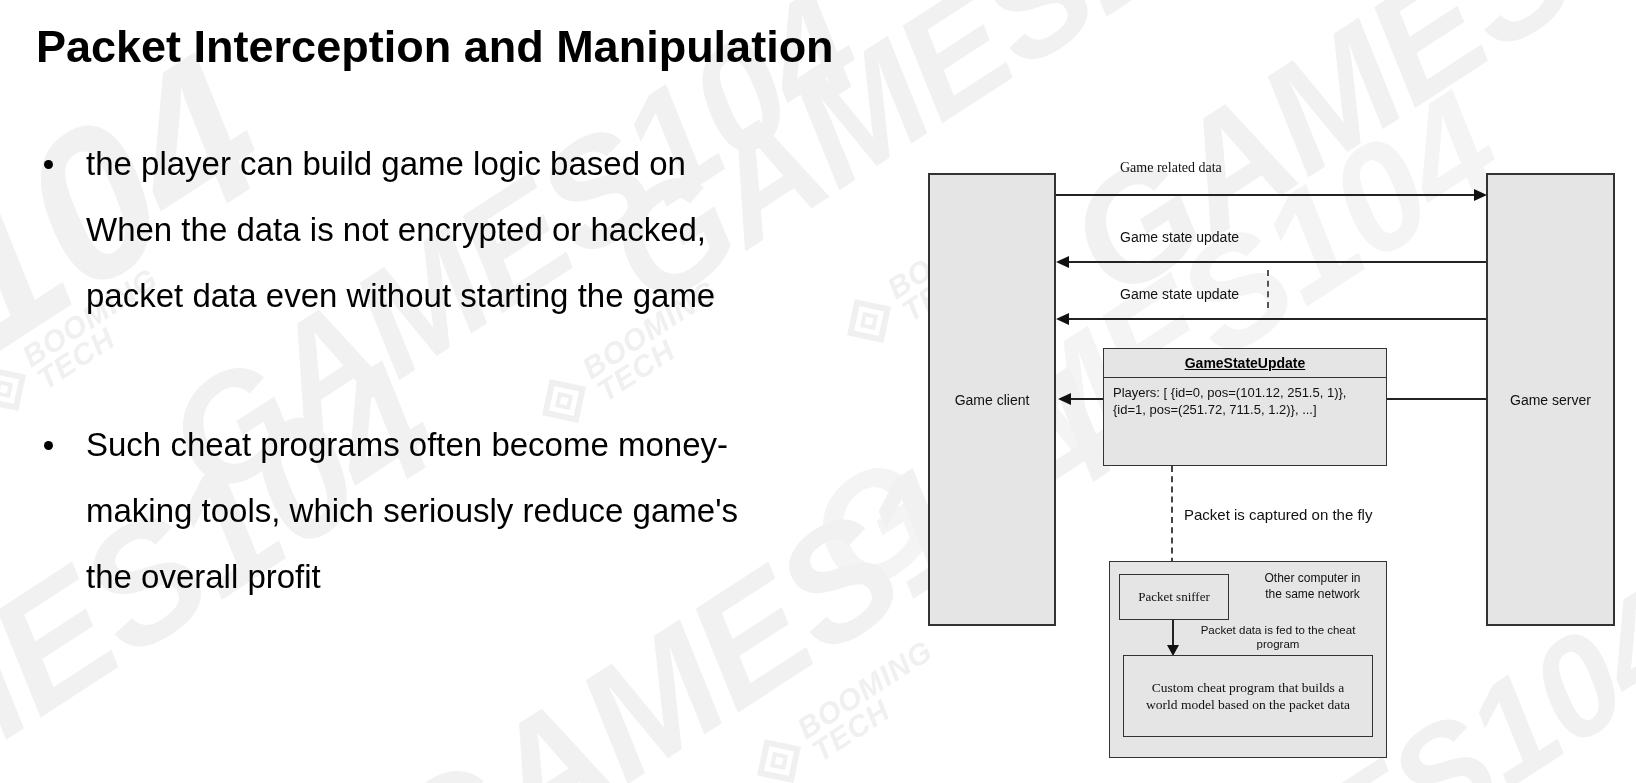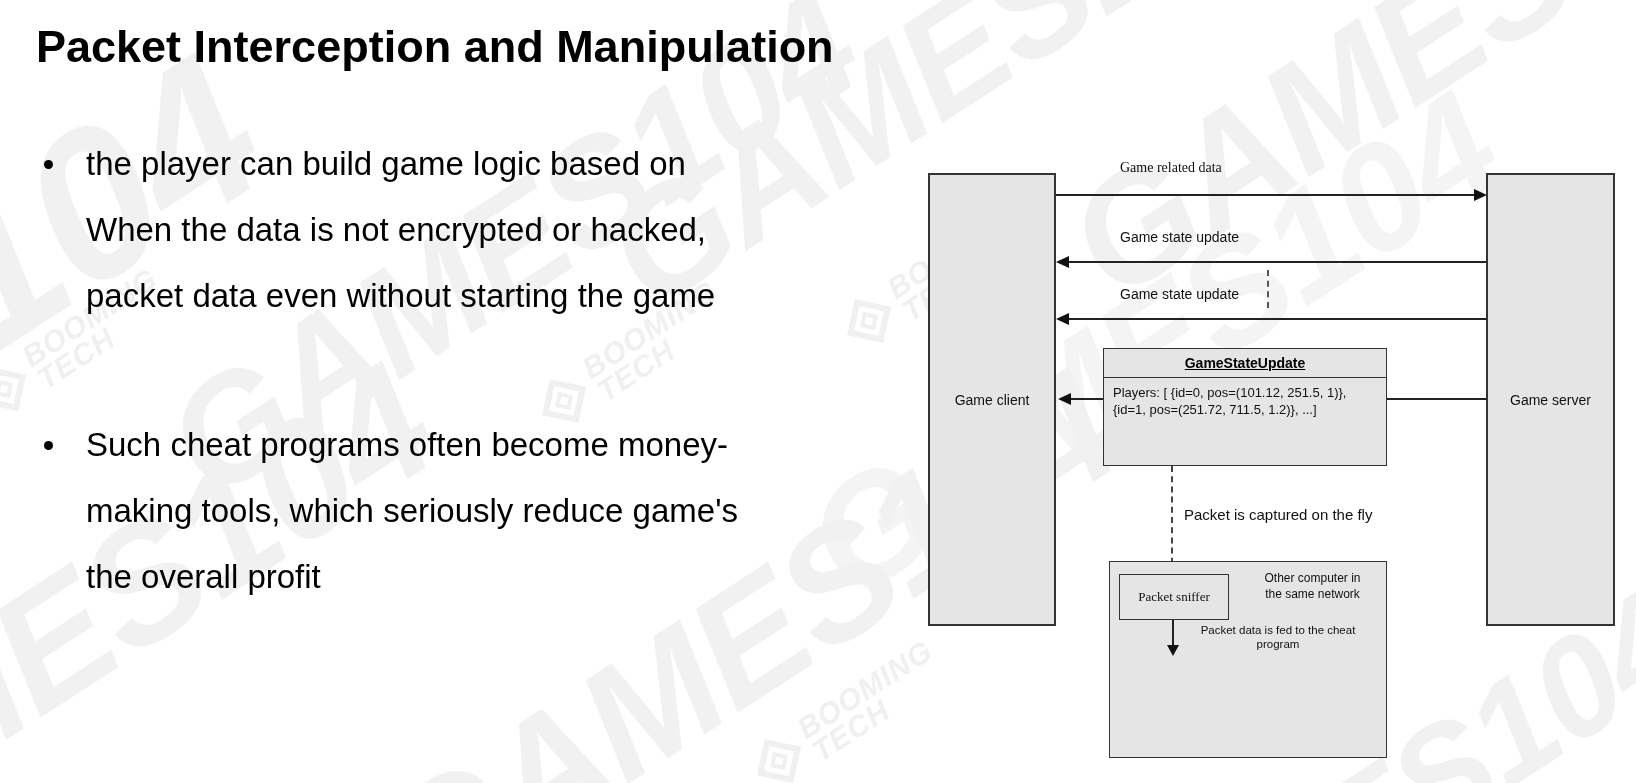--- a/index.html
+++ b/index.html
@@ -166,14 +166,20 @@
     <div class="center-text" style="font-size:13px;">Packet sniffer</div>
   </div>
 
   <div class="vline" style="left:1172px;top:620px;height:27px;"></div>
   <div class="arr-down" style="left:1167px;top:645px;"></div>
   <div class="note" style="left:1182px;top:623px;width:168px;font-size:11.5px;line-height:14px;text-align:center;white-space:normal;margin-left:12px;">
     <div>Packet data is fed to the cheat</div>
     <div>program</div>
   </div>
 
+  <div class="box" style="left:1123px;top:655px;width:250px;height:82px;border-width:1.5px;">
+    <div class="center-text" style="font-size:13.5px;line-height:17px;flex-direction:column;">
+      <div>Custom cheat program that builds a</div>
+      <div>world model based on the packet data</div>
+    </div>
+  </div>
 
 </div>
 
 </body></html>

